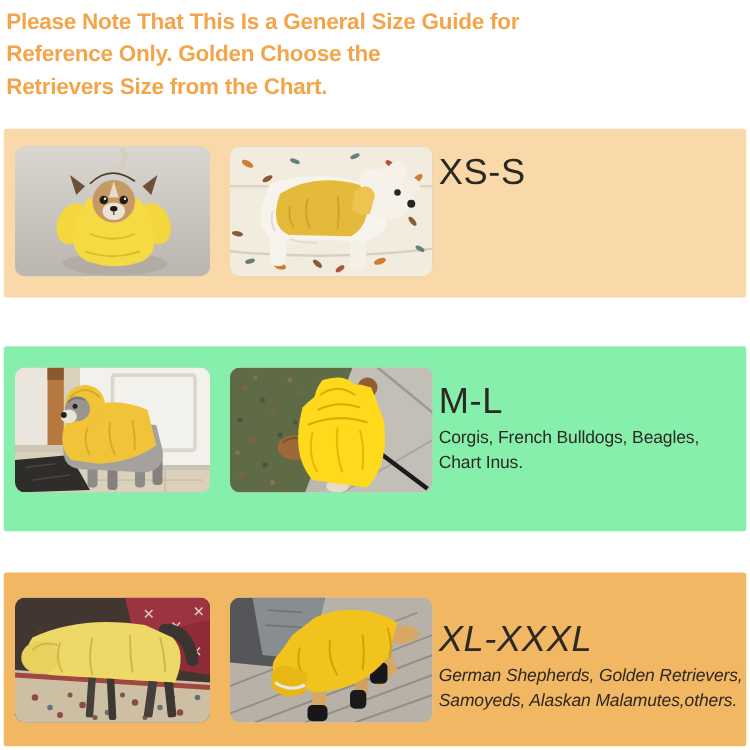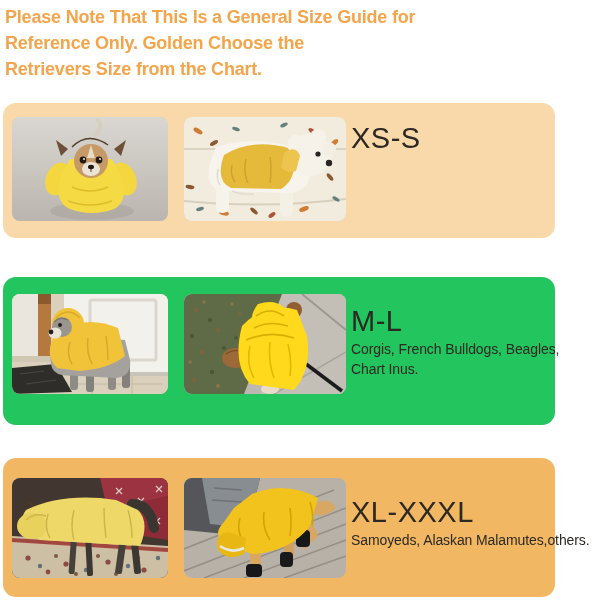--- a/index.html
+++ b/index.html
@@ -9,35 +9,35 @@
     font-family:"Liberation Sans", sans-serif;
   }
   
   .header{
     position:absolute;left:5px;top:4px;
     color:#F2A54B;font-weight:bold;
     font-size:18px;line-height:26px;letter-spacing:-0.2px;
     white-space:nowrap;
   }
   
-  .row{position:absolute;left:3px;width:552px;border-radius:13px;}
+  .row{position:absolute;left:3px;width:594px;border-radius:2px;}
   .row-1{top:103px;height:135px;background:#F9D9A9;}
-  .row-2{top:277px;height:148px;background:#22c55e;}
+  .row-2{top:277px;height:148px;background:#86efac;}
   .row-3{top:458px;height:139px;background:#F2B763;}
   .photo{position:absolute;border-radius:8px;overflow:hidden;background:#ccc;}
   .photo svg{display:block;width:100%;height:100%;}
   .p1{left:9px;width:156px;}
   .p2{left:181px;width:162px;}
   .row-1 .photo{top:14px;height:104px;}
   .row-2 .photo{top:17px;height:100px;}
   .row-3 .photo{top:20px;height:100px;}
   .sizes{position:absolute;left:348px;color:#2C2823;}
   .row-1 .sizes{top:18px;}
   .row-2 .sizes{top:27px;}
-  .row-3 .sizes{top:37px;}
+  .row-3 .sizes{top:37px;font-style:italic;}
   .size-label{font-size:29px;line-height:34px;letter-spacing:0.5px;}
   .breeds{font-size:14px;line-height:19.5px;letter-spacing:-0.1px;white-space:nowrap;margin-top:2px;}
 </style>
 </head>
 <body>
 
 <div class="header">
   <div>Please Note That This Is a General Size Guide for</div>
   <div>Reference Only. Golden Choose the</div>
   <div>Retrievers Size from the Chart.</div>
@@ -278,16 +278,17 @@
       <path d="M40 44 q-12 12 0 22 l28 10 q38 -2 58 -28 l8 -28 q-32 -18 -66 -4 l-18 14 z" fill="#f2c21d"></path>
       <path d="M56 40 q-4 14 4 24 M80 34 q-2 16 6 28 M106 30 q2 14 0 28 M126 24 q4 12 2 24" stroke="#d1a400" stroke-width="1.6" fill="none"></path>
       <path d="M44 54 q-14 2 -10 18 q10 12 26 4 l2 -16 z" fill="#e9b714"></path>
       <path d="M36 68 q12 8 24 2" stroke="#e8e8e6" stroke-width="2.6" fill="none"></path>
     </svg>
   </div>
 
   <div class="sizes">
     <div class="size-label">XL-XXXL</div>
     <div class="breeds">
+      <div>German Shepherds, Golden Retrievers,</div>
       <div>Samoyeds, Alaskan Malamutes,others.</div>
     </div>
   </div>
 </div>
 
 </body></html>

